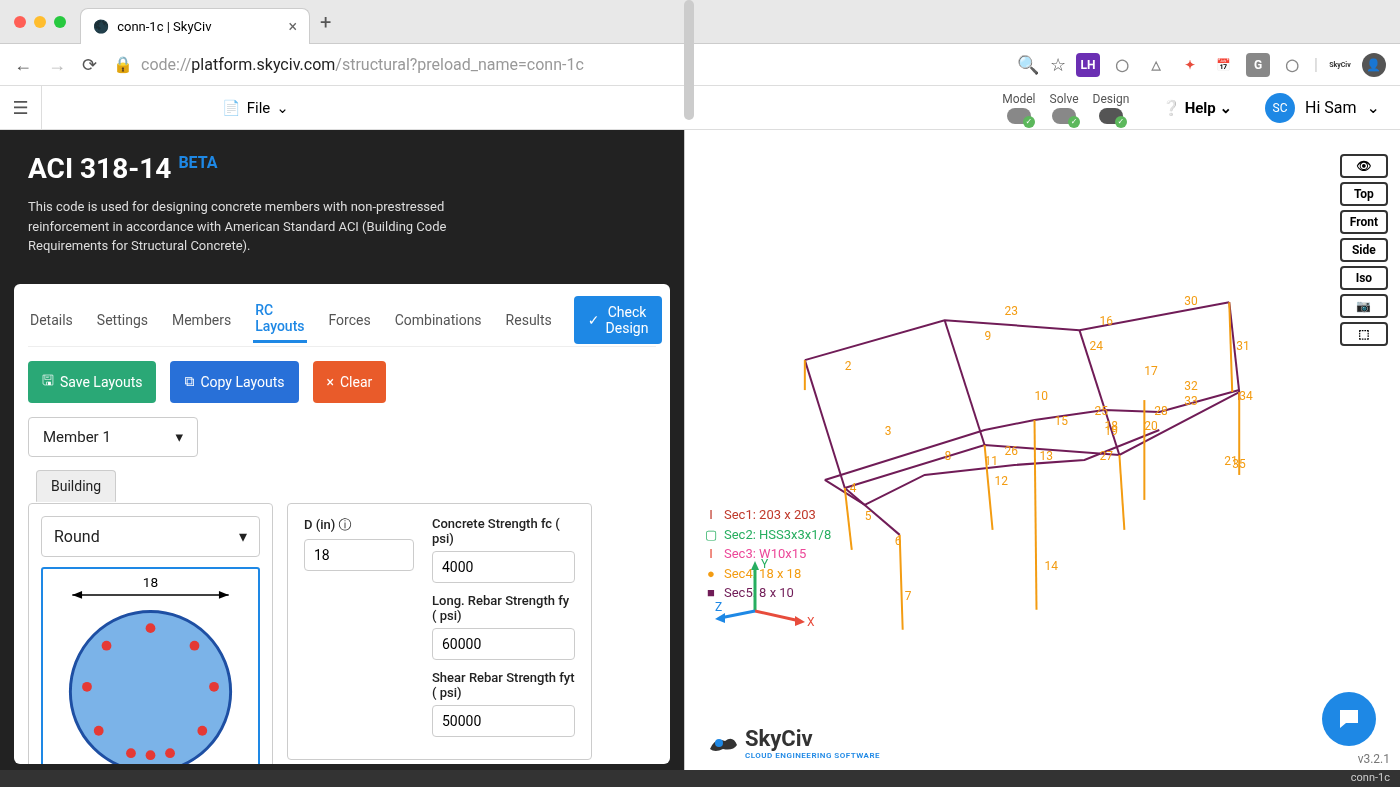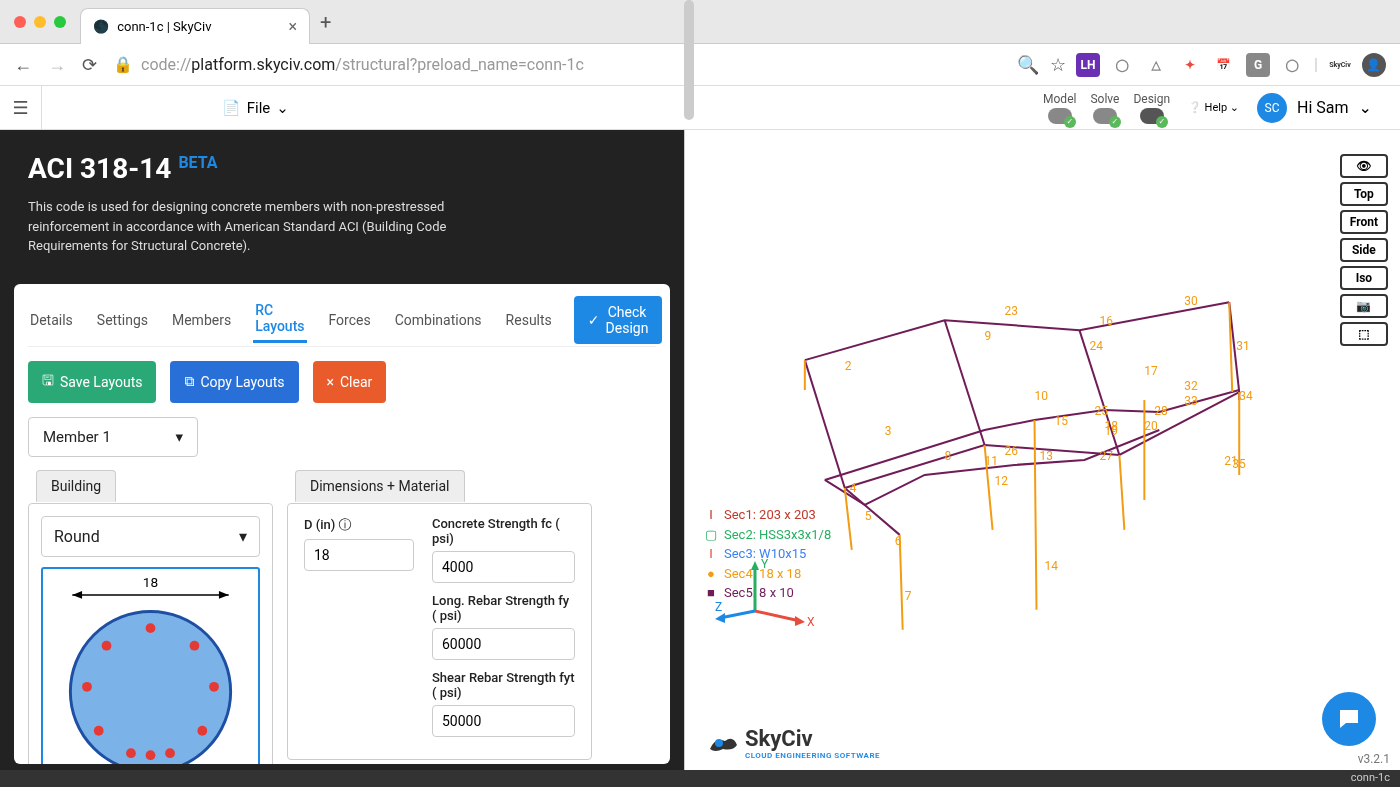--- a/index.html
+++ b/index.html
@@ -21,22 +21,22 @@
   .ext-row { display:flex; align-items:center; gap:10px; }
   .ext { width:24px; height:24px; border-radius:4px; display:flex; align-items:center; justify-content:center; font-size:12px; font-weight:bold;}
   
   .app-hdr { height:44px; border-bottom:1px solid #ddd; display:flex; align-items:center;}
   .ham { width:42px; height:44px; display:flex; align-items:center; justify-content:center; border-right:1px solid #ddd; cursor:pointer; font-size:18px; color:#555;}
   .file-menu { margin-left:180px; display:flex; align-items:center; gap:6px; font-size:15px; cursor:pointer;}
   .steps { margin-left:auto; display:flex; gap:14px; font-size:12px; color:#555; text-align:center;}
   .steps .step{display:flex; flex-direction:column; align-items:center; gap:2px; cursor:pointer;}
   .steps .circ{width:24px; height:16px; border-radius:8px; background:#888; position:relative;}
   .steps .circ::after{content:"✓"; position:absolute; right:-4px; bottom:-4px; width:12px; height:12px; background:#5cb85c; border-radius:50%; color:#fff; font-size:8px; line-height:12px; text-align:center;}
-  .help { margin:0 18px; font-size:11px; cursor:pointer;}
-  .user { display:flex; align-items:center; gap:10px; margin-right:28px; cursor:pointer;}
+  .help { margin:0 33px; font-size:15px; cursor:pointer;font-weight:bold;}
+  .user { display:flex; align-items:center; gap:10px; margin-right:20px; cursor:pointer;}
   .avatar{width:30px;height:30px;border-radius:50%;background:#1e88e5;color:#fff;font-size:12px;display:flex;align-items:center;justify-content:center;}
   
   .body { display:flex; height:calc(787px - 44px - 42px - 44px - 17px);}
   .left-panel { width:684px; background:#222; color:#fff; overflow:hidden; position:relative;}
   .hdr-block{padding:22px 28px 14px;}
   .code-title{font-size:28px; font-weight:700;}
   .beta{color:#1e88e5; font-size:16px; font-weight:700; vertical-align:super;}
   .subtitle{font-size:17px; font-weight:600; margin-top:10px;}
   .desc{font-size:13px; line-height:1.5; margin-top:12px; color:#ddd; max-width:440px;}
   .card { background:#fff; color:#222; margin:14px; border-radius:6px; padding:12px 14px 18px; height:480px; overflow:hidden;}
@@ -206,21 +206,20 @@
                     <circle cx="45" cy="120" r="5"></circle>
                     <circle cx="65" cy="78" r="5"></circle>
                   <circle cx="110" cy="190" r="5"></circle>
                 </g>
               </svg>
             </div>
           </div>
         </div>
 
         <div style="position:relative; padding-top:32px;">
-          <div class="panel-tab" style="position:absolute;top:0;">Dimensions + Material</div>
           <div class="panel dims">
             <div class="two-col">
               <div class="field">
                 <label><span>D (in)</span> ⓘ</label>
                 <input value="18" style="">
               </div>
               <div class="field">
                 <label>Concrete Strength fc ( psi)</label>
                 <input value="4000" style="">
               </div>
@@ -320,21 +319,21 @@
       <div>
           <span class="lg-mark" style="color:#c0392b">I</span>
           <span style="color:#c0392b">Sec1: 203 x 203</span>
         </div>
       <div>
           <span class="lg-mark" style="color:#27ae60">▢</span>
           <span style="color:#27ae60">Sec2: HSS3x3x1/8</span>
         </div>
       <div>
           <span class="lg-mark" style="color:#e74c3c">I</span>
-          <span style="color:#3b82f6">Sec3: W10x15</span>
+          <span style="color:#ec4899">Sec3: W10x15</span>
         </div>
       <div>
           <span class="lg-mark" style="color:#f39c12">●</span>
           <span style="color:#f39c12">Sec4: 18 x 18</span>
         </div>
       <div>
           <span class="lg-mark" style="color:#701c57">■</span>
           <span style="color:#701c57">Sec5: 8 x 10</span>
         </div>
     </div>

